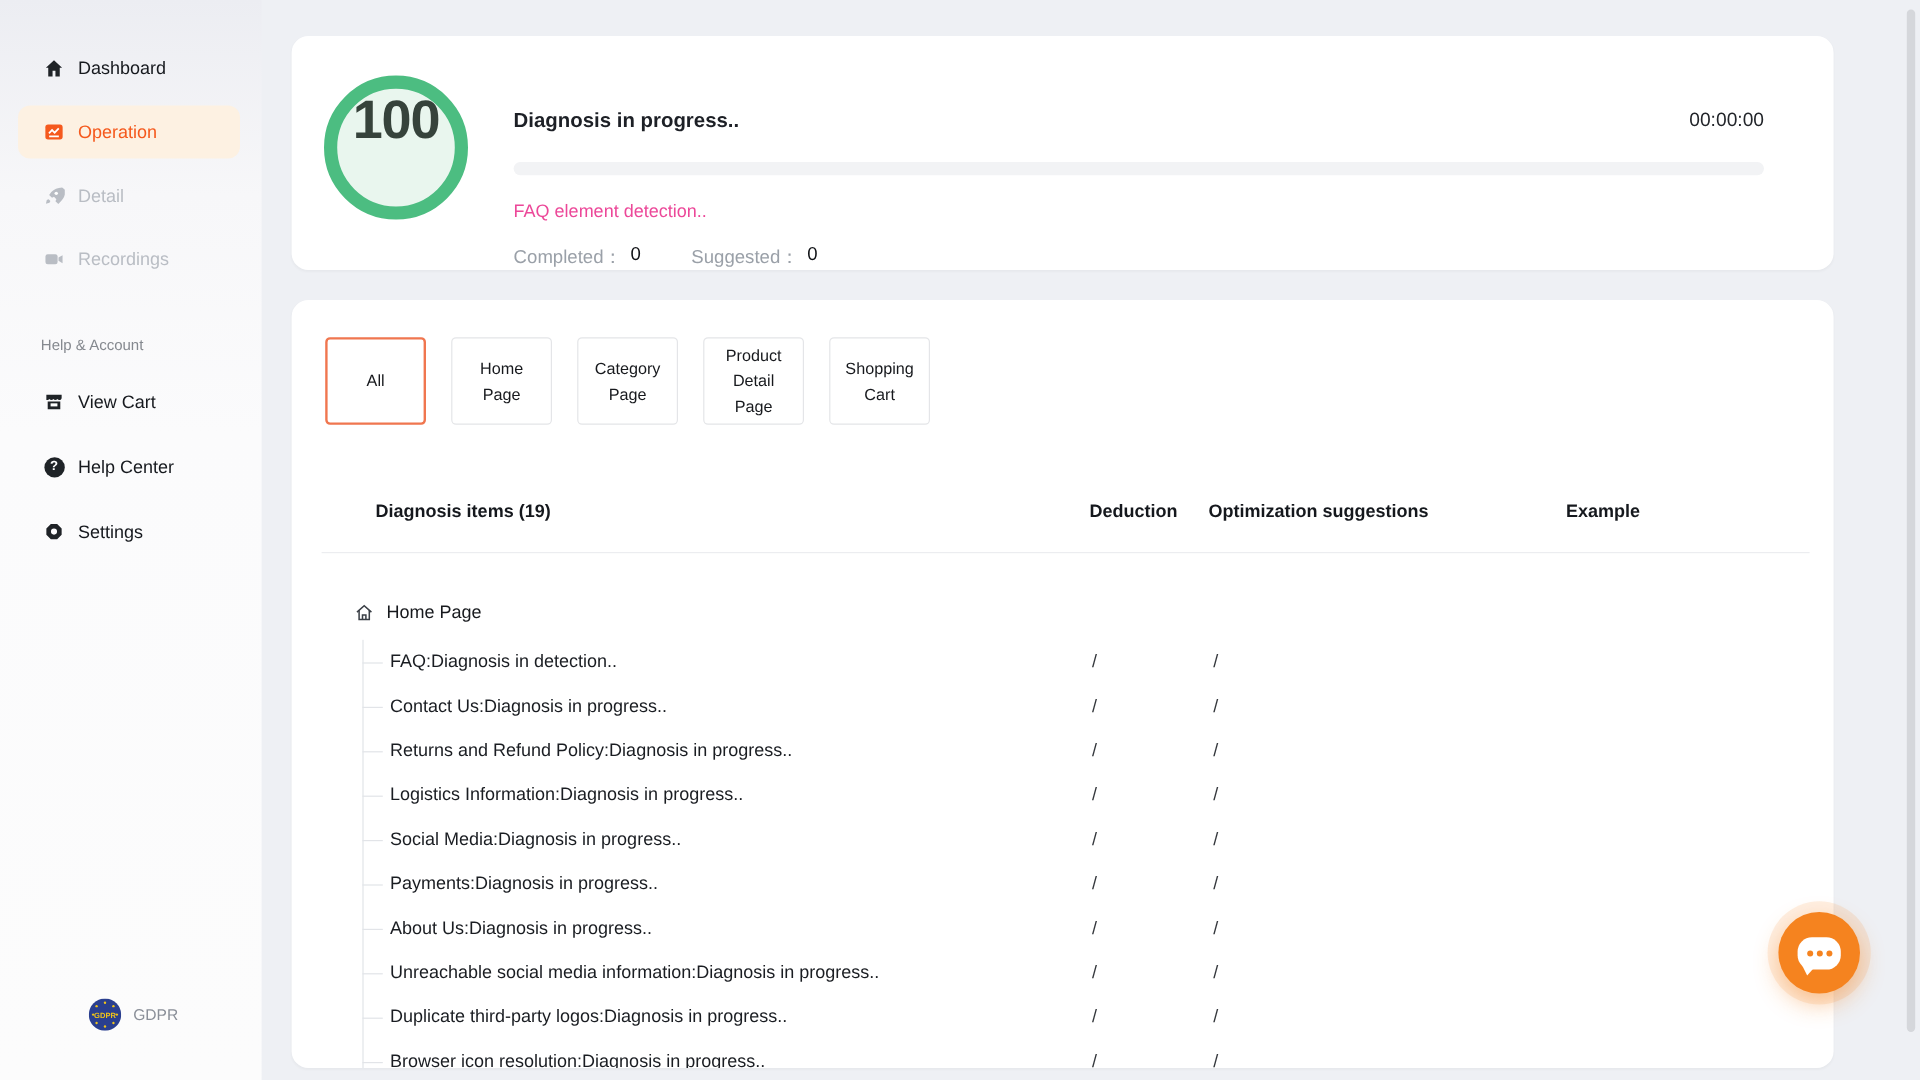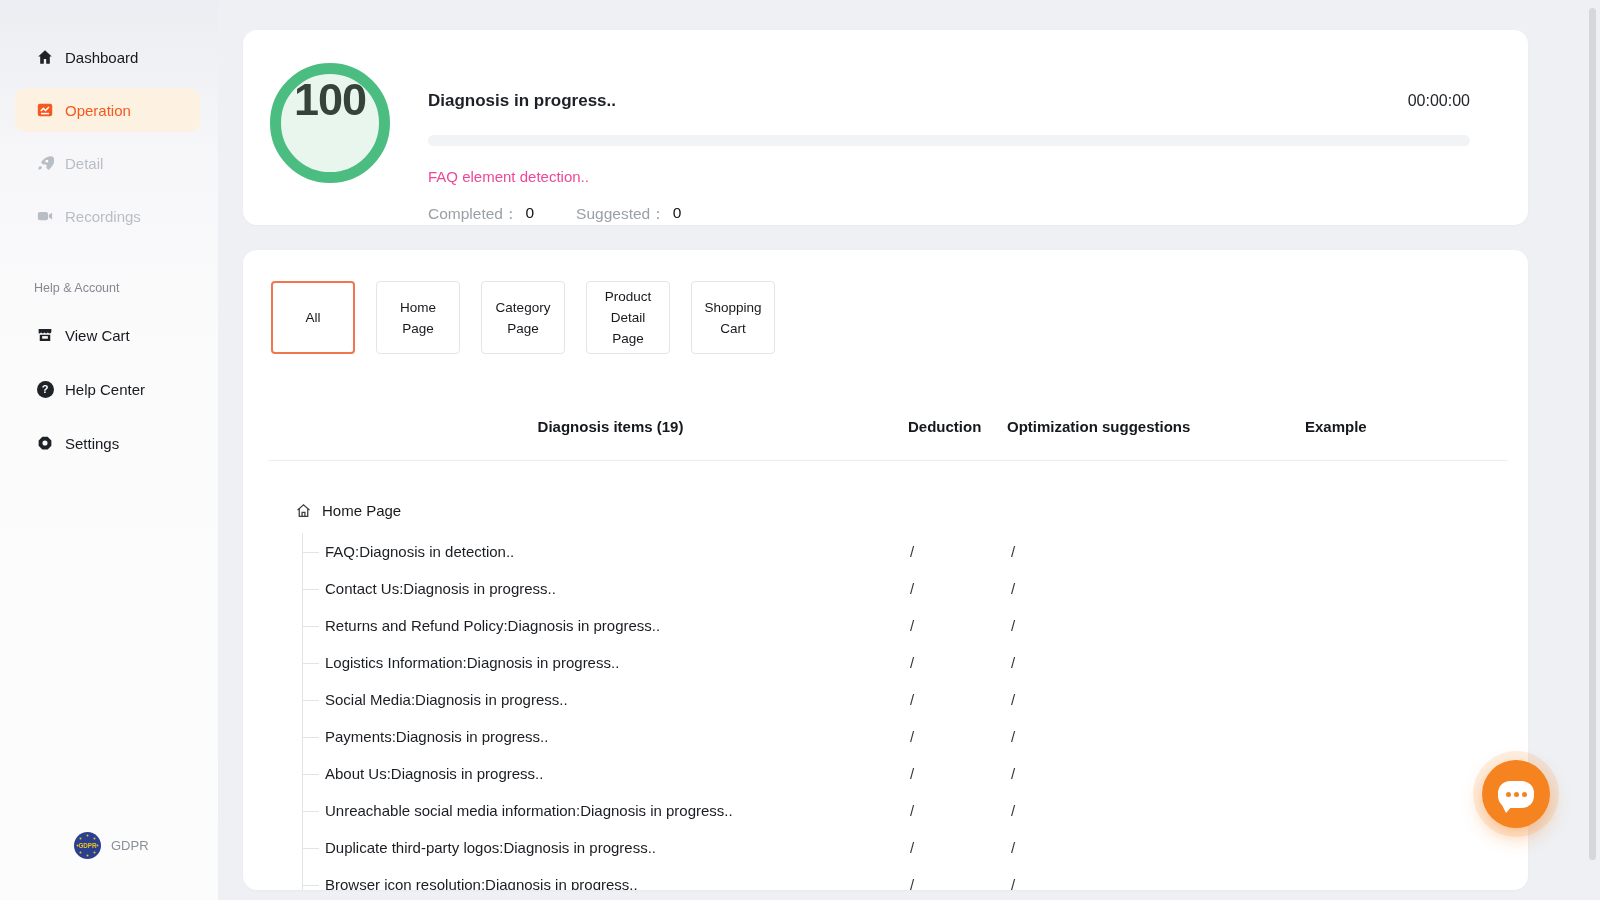--- a/index.html
+++ b/index.html
@@ -54,21 +54,21 @@
   .tabs { position:absolute; left:28px; top:31px; display:flex; gap:21px; }
   .tab { width:84px; height:73px; border:1px solid #e4e5e8; border-radius:4px; background:#fff;
     display:flex; align-items:center; justify-content:center; text-align:center;
     font-size:13.5px; line-height:21px; color:#17191d; padding:0 9px; cursor:pointer; }
   .tab.selected { border:2px solid #f0764f; }
 
   
   .thead { position:absolute; left:0; top:160px; width:100%; padding:0 20px 0 25px;
     display:grid; grid-template-columns:640px 99px 298px 1fr; align-items:center; height:32px;
     font-size:15px; font-weight:600; color:#15181d; }
-  .thead .th-items { padding-left:45px;text-align:center; }
+  .thead .th-items { padding-left:45px; }
   .thead .th-opt { padding-left:0; }
   .divider { position:absolute; left:25px; right:20px; top:210px; height:1px; background:#ecedf0; }
 
   .group-row { position:absolute; left:25px; top:245px; height:30px; display:flex; align-items:center; gap:10px; padding-left:27px; font-size:15px; color:#17191d; }
   .group-row svg { width:17px; height:17px; }
 
   .rows { position:absolute; left:0; top:283px; width:100%; height:357px; overflow:hidden; }
   .tree-vline { position:absolute; left:59px; top:0; bottom:0; width:1px; background:#e2e4e8; }
   .trow { position:relative; height:37px; padding:0 20px 0 25px;
     display:grid; grid-template-columns:640px 99px 298px 1fr; align-items:center;

